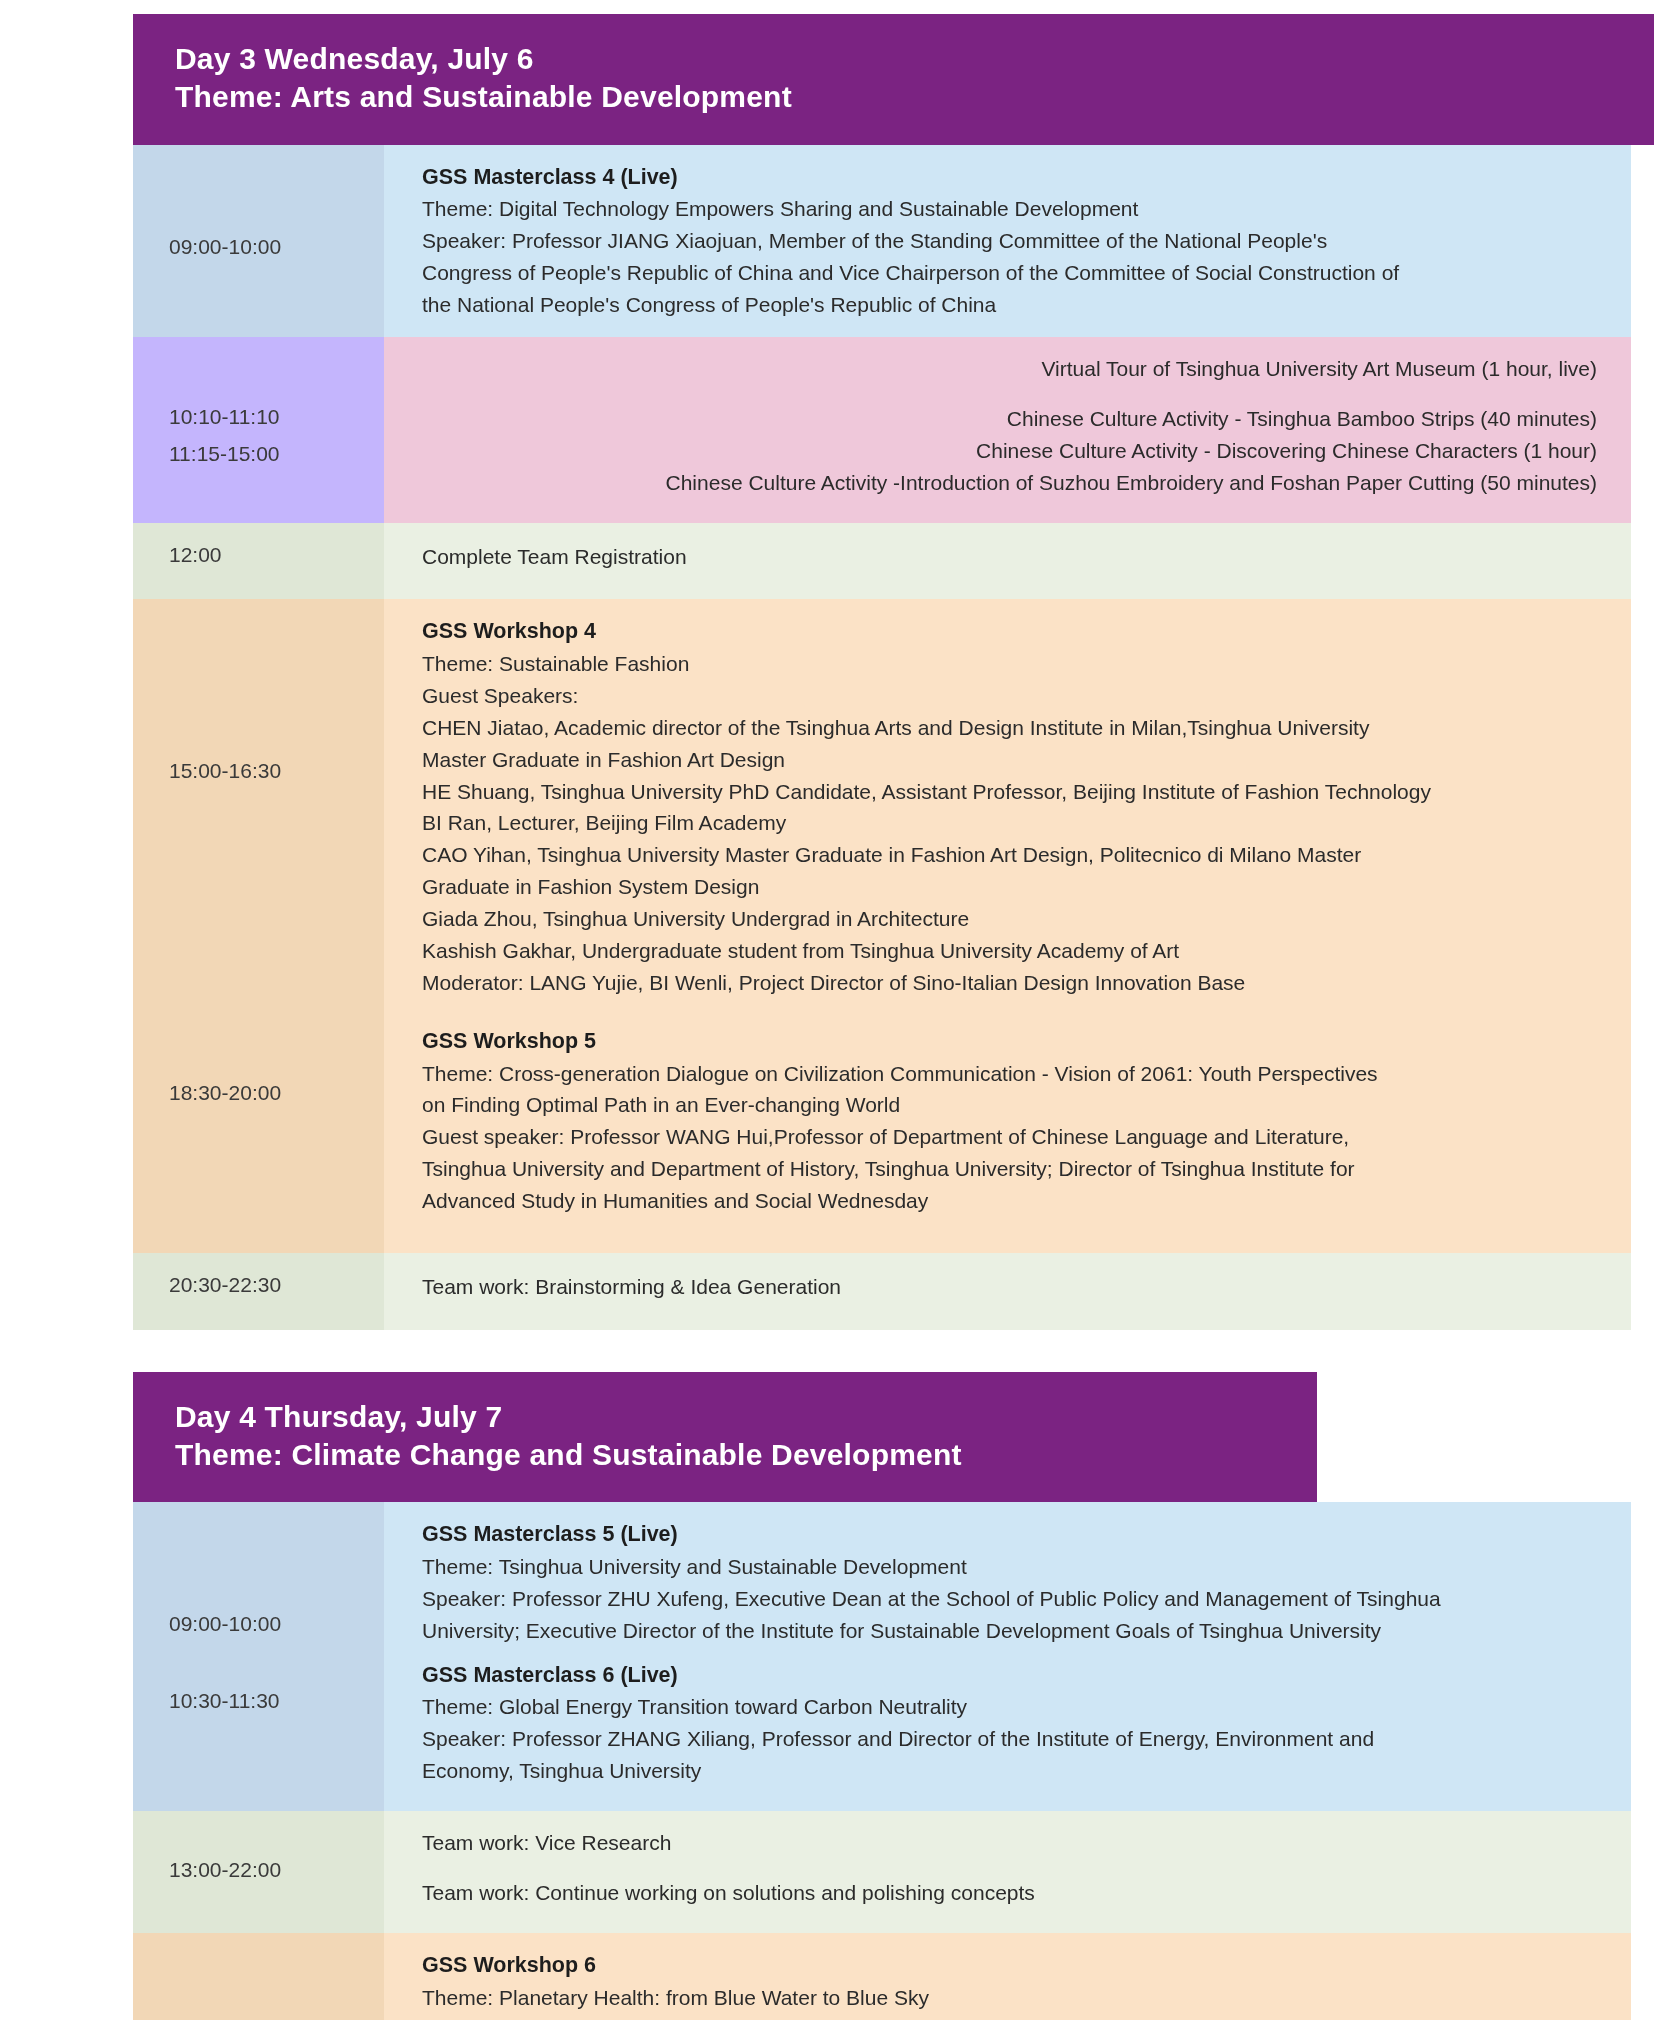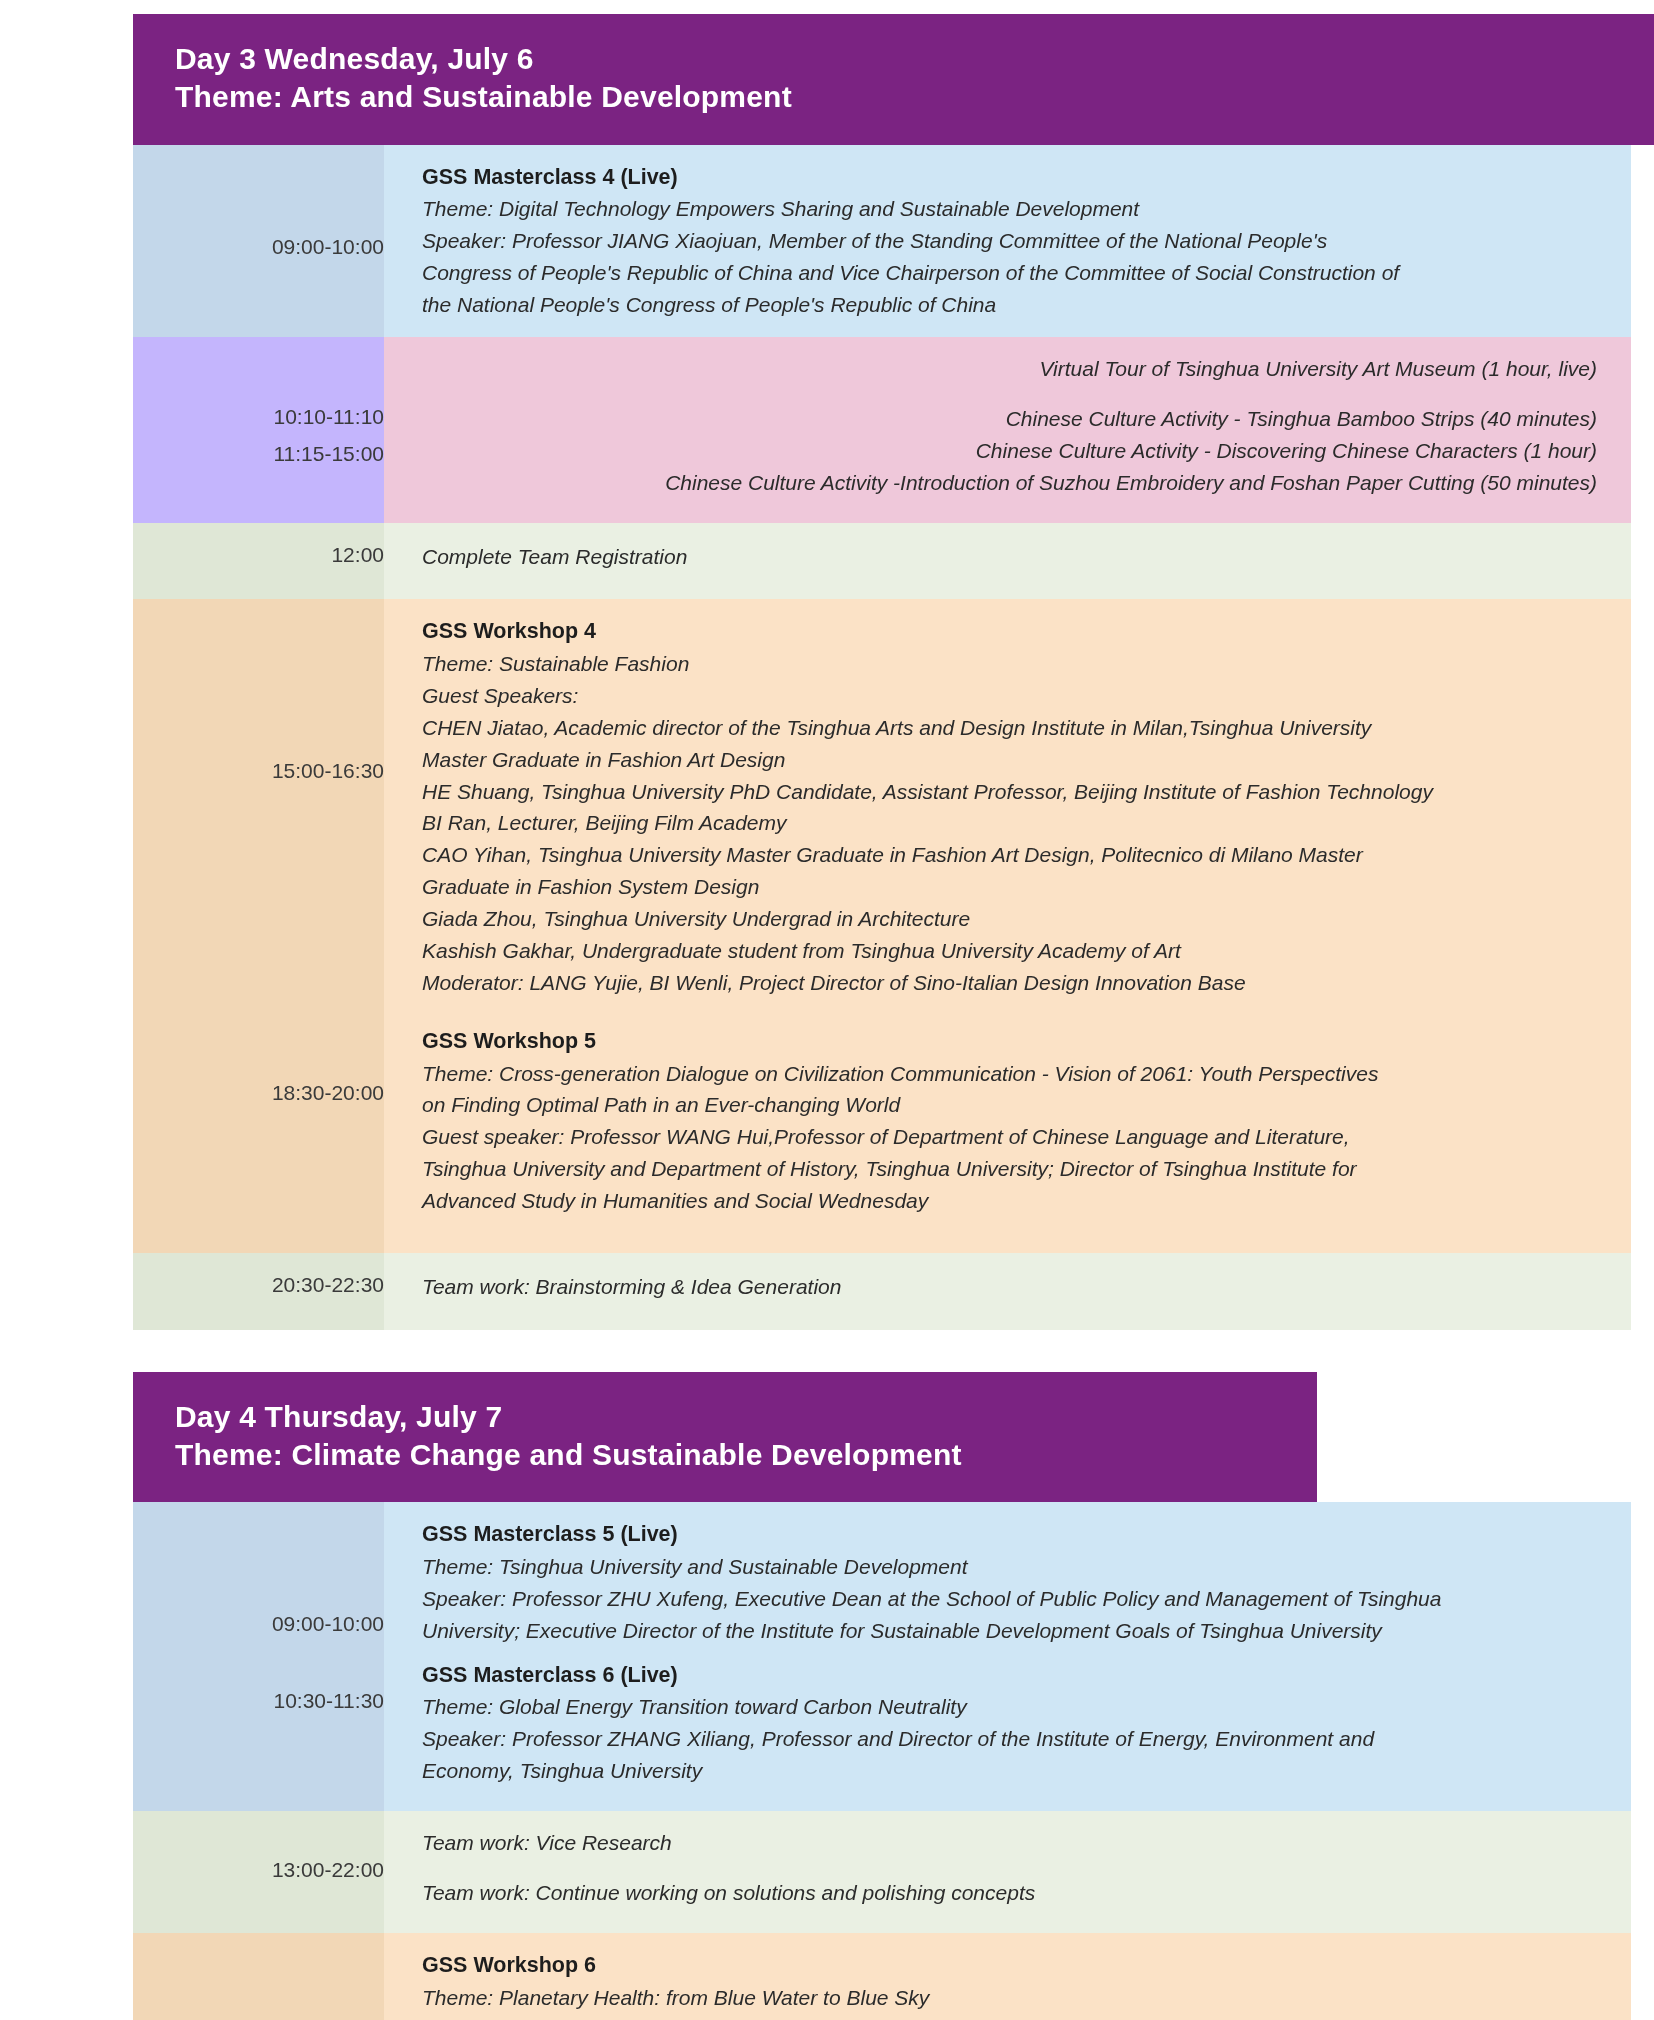--- a/index.html
+++ b/index.html
@@ -35,21 +35,20 @@
     line-height: 1.28;
   }
   .day-header .line2 {
     font-size: 30px;
     font-weight: bold;
     letter-spacing: 0.2px;
     line-height: 1.28;
   }
   .col-time {
     width: 215px;
-    text-align: right;
   }
   .col-body {
     width: 1175px;
     margin-top: 19px;
   }
   .timecell {
     font-size: 21px;
     color: #3a3a3a;
     padding: 16px 0 0 36px;
     line-height: 1.55;
@@ -64,21 +63,20 @@
     padding: 16px 34px 16px 38px;
     color: #2b2b2b;
   }
   .bodycell .blocktitle {
     font-weight: bold;
     font-size: 21.5px;
     color: #1d1d1d;
   }
   .bodycell .txt {
     display: block;
-    font-style: italic;
   }
   .spacer-block { height: 26px; }
   .spacer-small { height: 12px; }
 
   
   .band-blue .timecell { background: #c3d7ea; }
   .band-blue .bodycell { background: #cfe6f5; }
 
   .band-pink .timecell { background: #c4b5fd; margin-left: 24px; }
   .band-pink .bodycell { background: #efc8da; text-align: right; }

